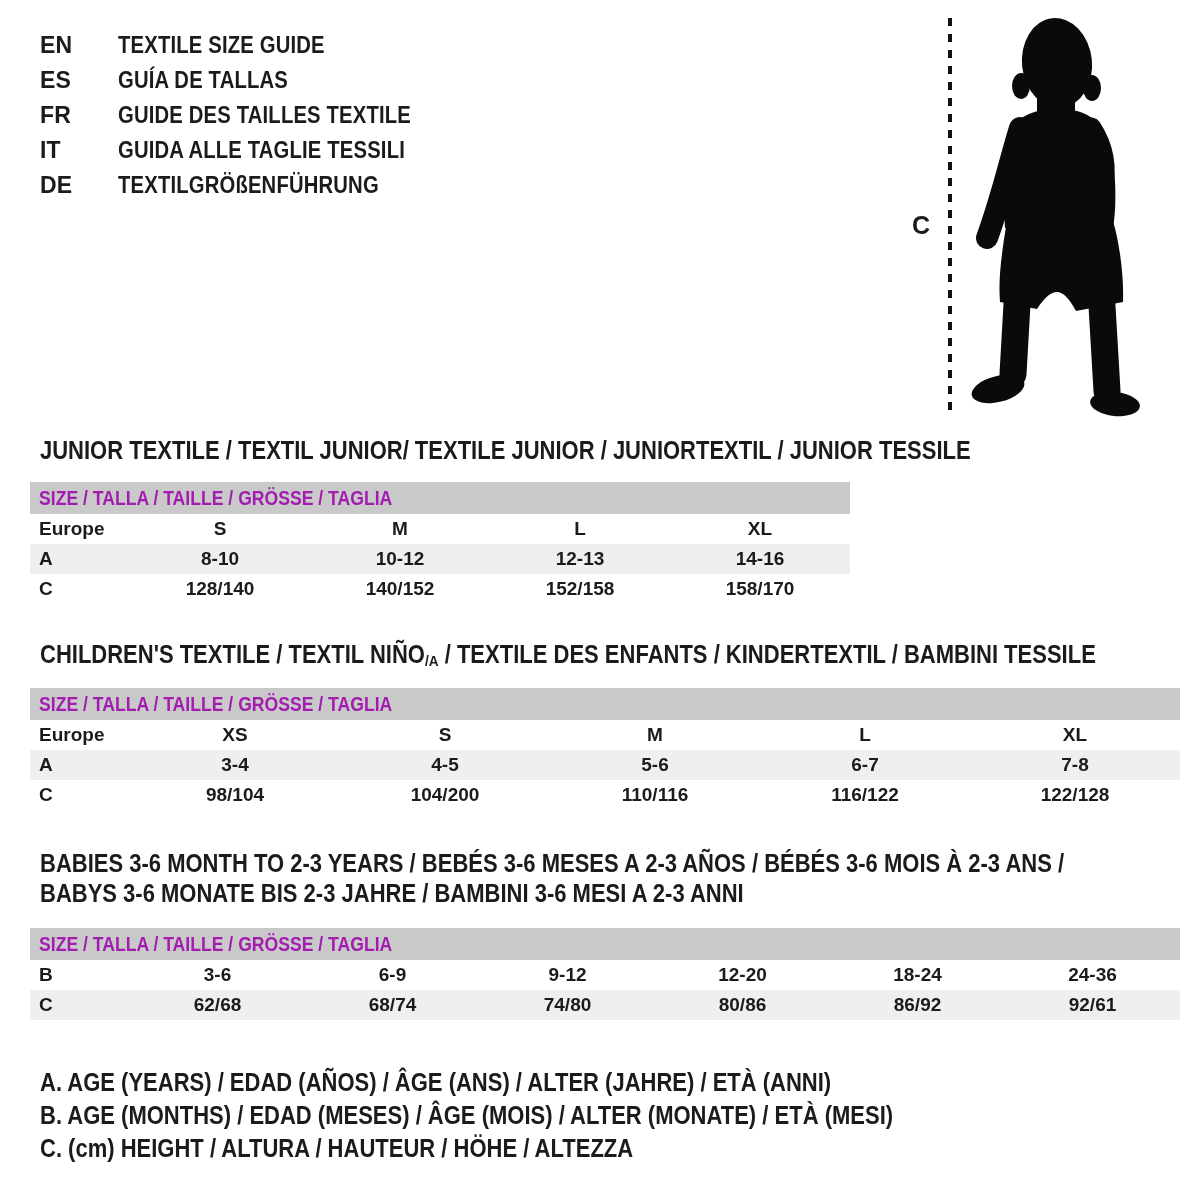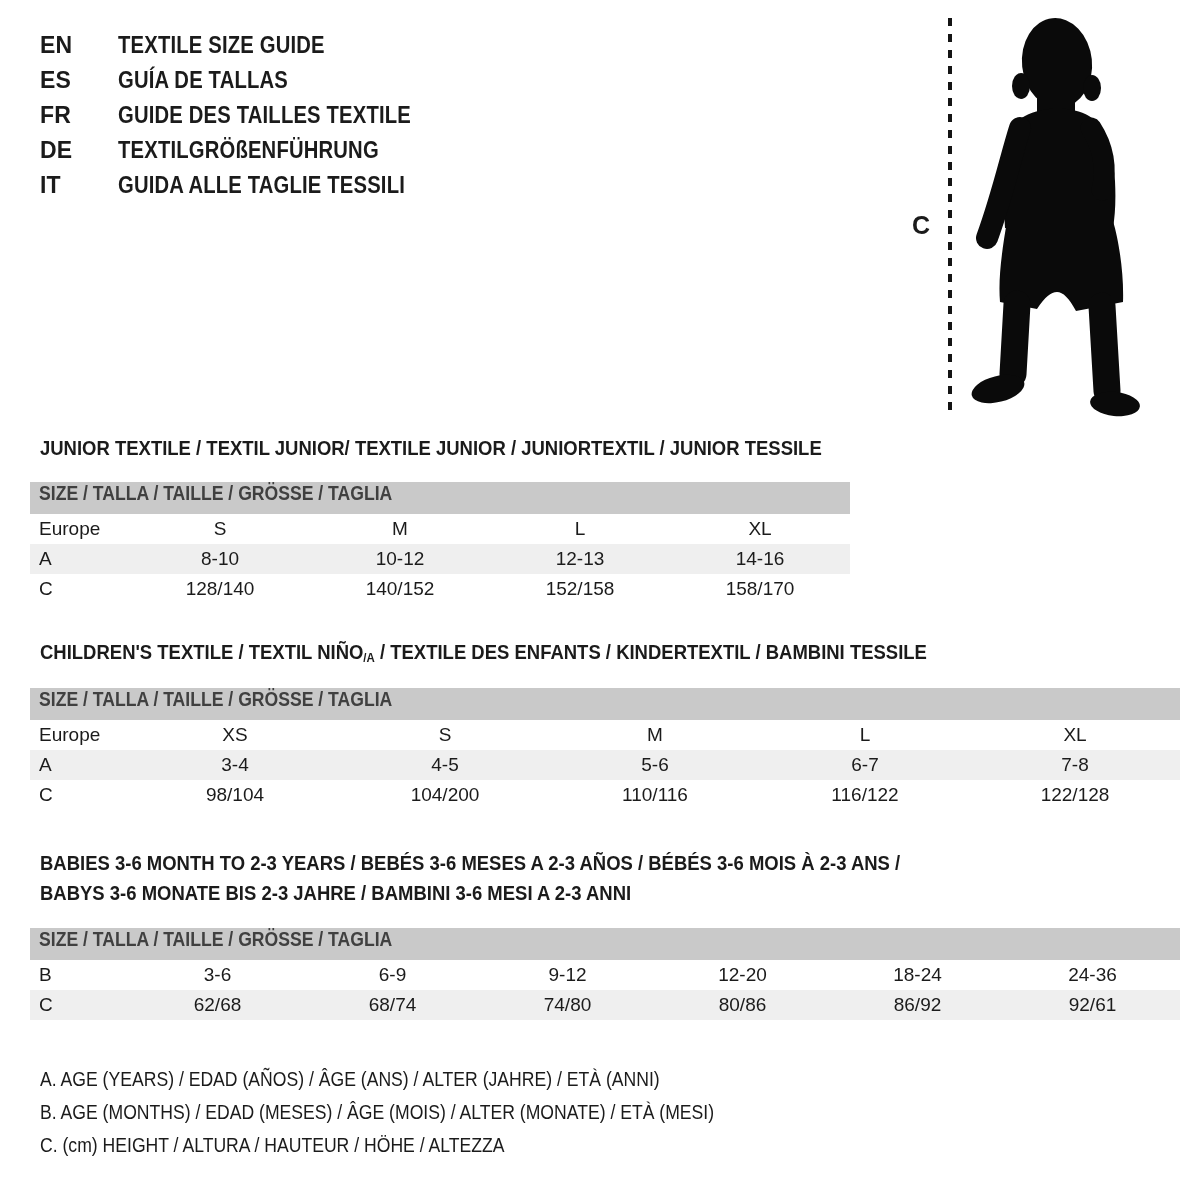--- a/index.html
+++ b/index.html
@@ -12,68 +12,68 @@
   
   .lang-list { position:absolute; left:40px; top:28px; }
   .lang-row { display:grid; grid-template-columns:78px auto; height:35px; align-items:center; }
   .lang-code, .lang-label { font-weight:bold; font-size:23px; letter-spacing:0.2px; }
 
   
   .figure-svg { position:absolute; left:905px; top:14px; }
   .figure-c { position:absolute; left:912px; top:211px; font-size:25px; font-weight:bold; }
 
   
-  .section-title { position:absolute; left:40px; font-size:21px; font-weight:bold; white-space:nowrap; }
+  .section-title { position:absolute; left:40px; font-size:25px; font-weight:bold; white-space:nowrap; }
   .subsize { font-size:0.62em; position:relative; top:3px; }
 
   
   .size-table { position:absolute; left:30px; }
   .w-junior { width:820px; }
   .w-wide   { width:1150px; }
   .size-header {
-    height:32px; background:#c9c9c9; display:flex; align-items:flex-start;
-    padding-left:9px; box-sizing:border-box; font-weight:bold; font-size:20px; color:#404040;
+    height:32px; background:#c9c9c9; display:flex; align-items:center;
+    padding-left:9px; box-sizing:border-box; font-weight:bold; font-size:20px; color:#a21caf;
   }
-  .trow { display:grid; align-items:center; height:30px; font-weight:normal; font-size:19px; }
+  .trow { display:grid; align-items:center; height:30px; font-weight:bold; font-size:19px; }
   .trow.alt { background:#efefef; }
   .cols-4 { grid-template-columns:100px repeat(4,1fr); }
   .cols-5 { grid-template-columns:100px repeat(5,1fr); }
   .cols-6 { grid-template-columns:100px repeat(6,1fr); }
   .trow span { text-align:center; }
   .trow .rlabel { text-align:left; padding-left:9px; }
 
   
   .legend { position:absolute; left:40px; top:1068px; }
-  .legend-line { height:33px; font-weight:normal; font-size:20px; }
+  .legend-line { height:33px; font-weight:bold; font-size:25px; }
 </style>
 </head>
 <body>
 
 <div class="canvas">
 
   <div class="lang-list">
     <div class="lang-row">
       <span class="lang-code">EN</span>
       <span class="lang-label cond">TEXTILE SIZE GUIDE</span>
     </div>
     <div class="lang-row">
       <span class="lang-code">ES</span>
       <span class="lang-label cond">GUÍA DE TALLAS</span>
     </div>
     <div class="lang-row">
       <span class="lang-code">FR</span>
       <span class="lang-label cond">GUIDE DES TAILLES TEXTILE</span>
     </div>
     <div class="lang-row">
+      <span class="lang-code">IT</span>
+      <span class="lang-label cond">GUIDA ALLE TAGLIE TESSILI</span>
+    </div>
+    <div class="lang-row">
       <span class="lang-code">DE</span>
       <span class="lang-label cond">TEXTILGRÖßENFÜHRUNG</span>
-    </div>
-    <div class="lang-row">
-      <span class="lang-code">IT</span>
-      <span class="lang-label cond">GUIDA ALLE TAGLIE TESSILI</span>
     </div>
   </div>
 
   <span class="figure-c">C</span>
 
   <svg class="figure-svg" width="235" height="406" viewBox="0 0 235 406" aria-hidden="true">
     <line x1="45" y1="4" x2="45" y2="402" stroke="#141414" stroke-width="4" stroke-dasharray="8 8"></line>
     <g transform="translate(60,2)" fill="#0a0a0a" stroke="none">
       <ellipse cx="92" cy="47" rx="35" ry="45" transform="rotate(-6 92 47)"></ellipse>
       <ellipse cx="56" cy="70" rx="9" ry="13"></ellipse>

